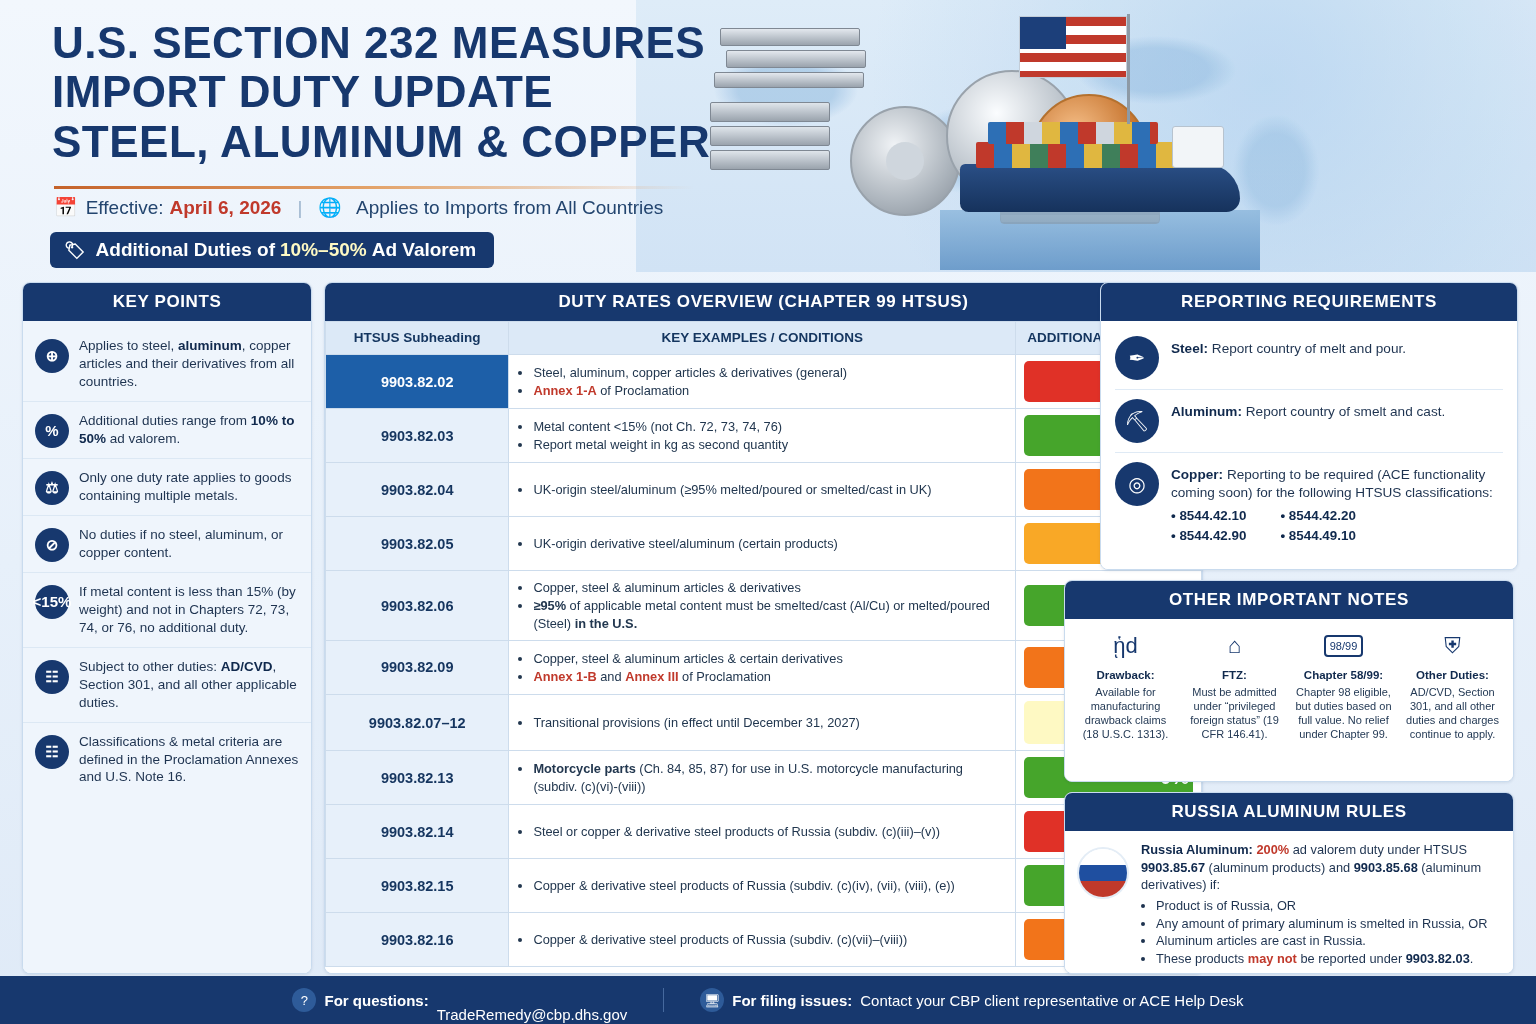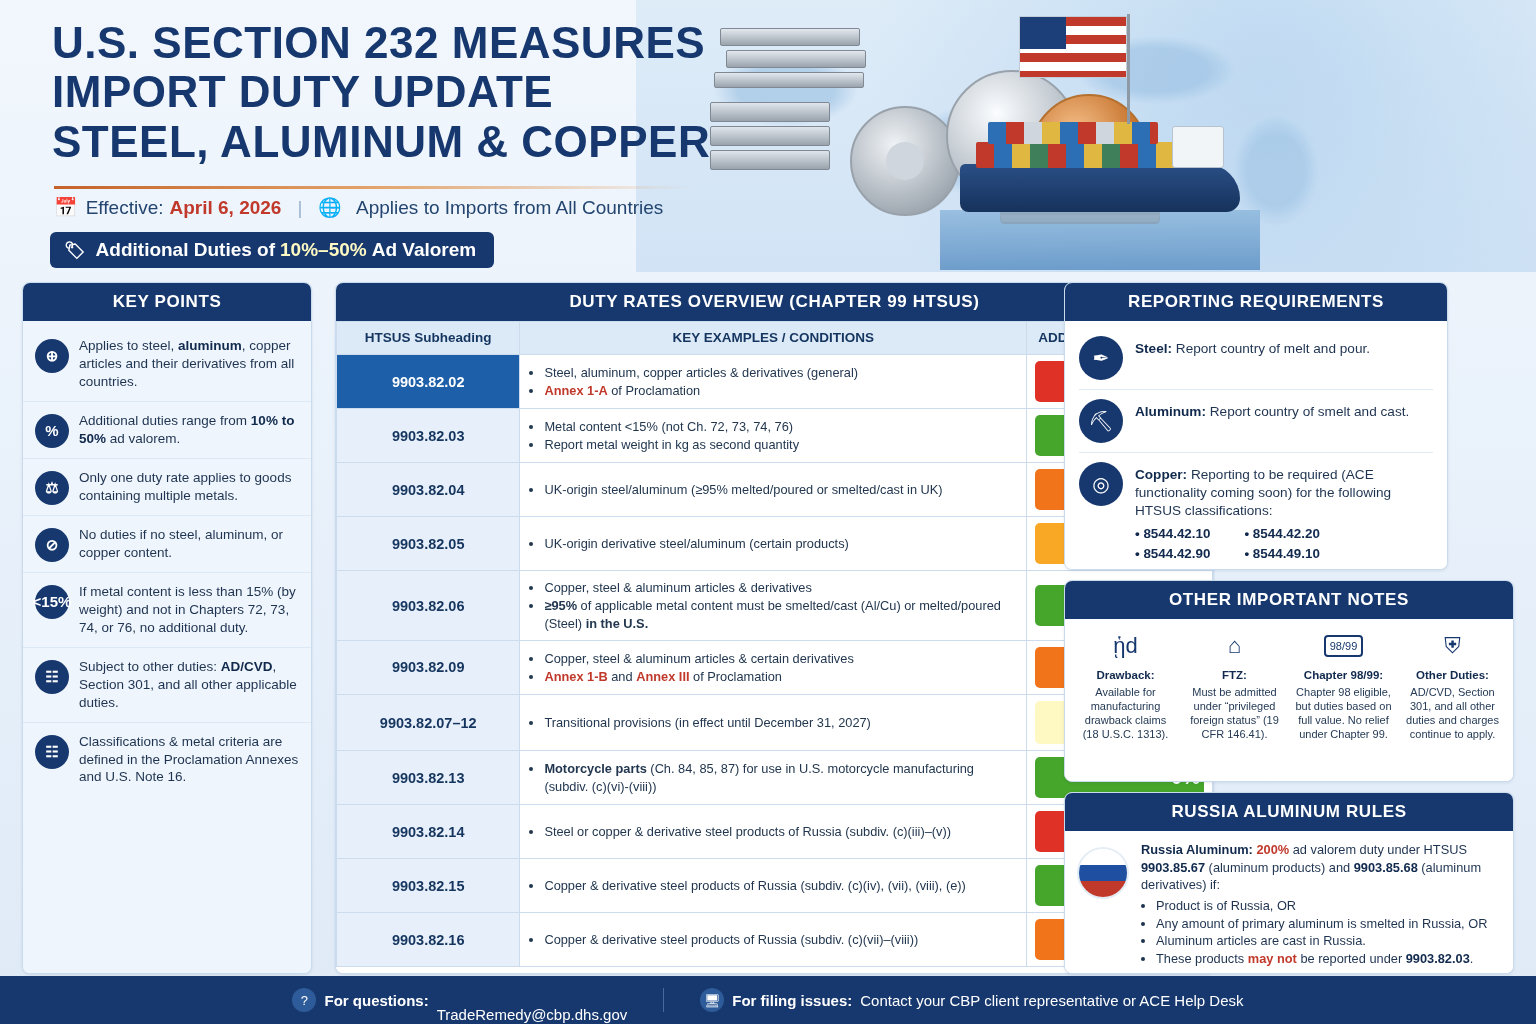--- a/index.html
+++ b/index.html
@@ -83,40 +83,40 @@
   .kp { position:absolute; left:22px; top:282px; width:290px; height:692px; }
   .kp .body { background:#eff5fc; height:calc(100% - 38px); padding:6px 0 0 0; }
   .kp-item { display:flex; gap:10px; padding:10px 12px 10px 12px; border-bottom:1px solid #dce8f4; }
   .kp-item:last-child{ border-bottom:none; }
   .kp-ic { flex:0 0 34px; width:34px; height:34px; border-radius:50%; background:#17386e;
      color:#fff; display:flex; align-items:center; justify-content:center; font-size:15px; font-weight:bold; margin-top:2px;}
   .kp-tx { font-size:13.5px; line-height:1.33; color:#1e3350; }
   .kp-tx b { color:#10294d; }
 
   
-  .duty { position:absolute; left:335px; top:282px; width:879px; height:692px; }
+  .duty { position:absolute; left:324px; top:282px; width:879px; height:692px; }
   .duty .inner { background:#fff; height:calc(100% - 38px); }
   table.duty-tbl { width:100%; border-collapse:collapse; table-layout:fixed; }
   table.duty-tbl th, table.duty-tbl td { border:1px solid #cddcec; vertical-align:middle; }
   table.duty-tbl th { background:#dce9f7; color:#14355f; font-size:13.5px; font-weight:bold; padding:8px 4px; text-align:center; line-height:1.2;}
   col.c1 { width:152px; } col.c2 { width:420px; } col.c3 { width:154px; }
   td.sub { background:#e7f0fa; color:#15355f; font-weight:bold; font-size:14.5px; text-align:center; padding:8px 4px;}
   td.sub.active { background:#1d5fa8; color:#fff; }
   td.ex { padding:7px 10px; font-size:12.8px; color:#22374f; line-height:1.35; }
   td.ex ul { margin:0; padding-left:14px; }
   td.ex li { margin:1px 0; }
   td.rate { text-align:right; padding:6px 8px; }
   .pill { display:block; border-radius:5px; color:#fff; font-weight:bold; font-size:20px; padding:9px 4px; }
   .pill.small { font-size:12.5px; padding:6px 4px; line-height:1.25; }
   .red { background:#e03127; } .green { background:#46a52b; } .orange { background:#f2741a; }
   .amber { background:#f9a826;font-style:italic; } .grey { background:#fef9c3; color:#15355f; }
   .rd { color:#c0392b; font-weight:bold; }
 
   
-  .rep { position:absolute; left:1064px; top:282px; width:384px; height:288px; }
+  .rep { position:absolute; left:1100px; top:282px; width:418px; height:288px; }
   .rep .body { background:#fff; height:calc(100% - 38px); padding:6px 14px; }
   .rep-item { display:flex; gap:12px; align-items:flex-start; padding:9px 0; border-bottom:1px solid #dfeaf5;}
   .rep-item:last-child{border-bottom:none;}
   .rep-ic { flex:0 0 44px; width:44px; height:44px; border-radius:50%; background:#17386e; color:#fff;
      display:flex; align-items:center; justify-content:center; font-size:20px; }
   .rep-tx { font-size:13.6px; color:#1e3350; line-height:1.32; padding-top:4px;}
   .rep-tx b { color:#10294d; }
   .cop-codes { display:flex; gap:34px; margin-top:3px; font-weight:bold; color:#10294d; font-size:13.4px;}
   .cop-codes div div { margin:2px 0; }
 
@@ -411,21 +411,21 @@
       </div>
   </div>
 
   <div class="notes card">
     <div class="card-hd">OTHER IMPORTANT NOTES</div>
     <div class="body" id="notes-body">
         <div class="note"><div class="nic">ᾑd</div><b>Drawback:</b><span>Available for manufacturing drawback claims (18 U.S.C. 1313).</span></div>
         <div class="note"><div class="nic">⌂</div><b>FTZ:</b><span>Must be admitted under “privileged foreign status” (19 CFR 146.41).</span></div>
         <div class="note"><div class="nic">
             <span style="font-size:11px;border:2px solid #17386e;border-radius:4px;padding:2px 4px;">98/99</span>
-          </div><b>Chapter 98/99:</b><span>Chapter 98 eligible, but duties based on full value. No relief under Chapter 99.</span></div>
+          </div><b>Chapter 58/99:</b><span>Chapter 98 eligible, but duties based on full value. No relief under Chapter 99.</span></div>
         <div class="note"><div class="nic">⛨</div><b>Other Duties:</b><span>AD/CVD, Section 301, and all other duties and charges continue to apply.</span></div>
       </div>
   </div>
 
   <div class="russia card">
     <div class="card-hd">RUSSIA ALUMINUM RULES</div>
     <div class="body">
       <div class="rflag">
           <i class="w"></i>
           <i class="b"></i>

